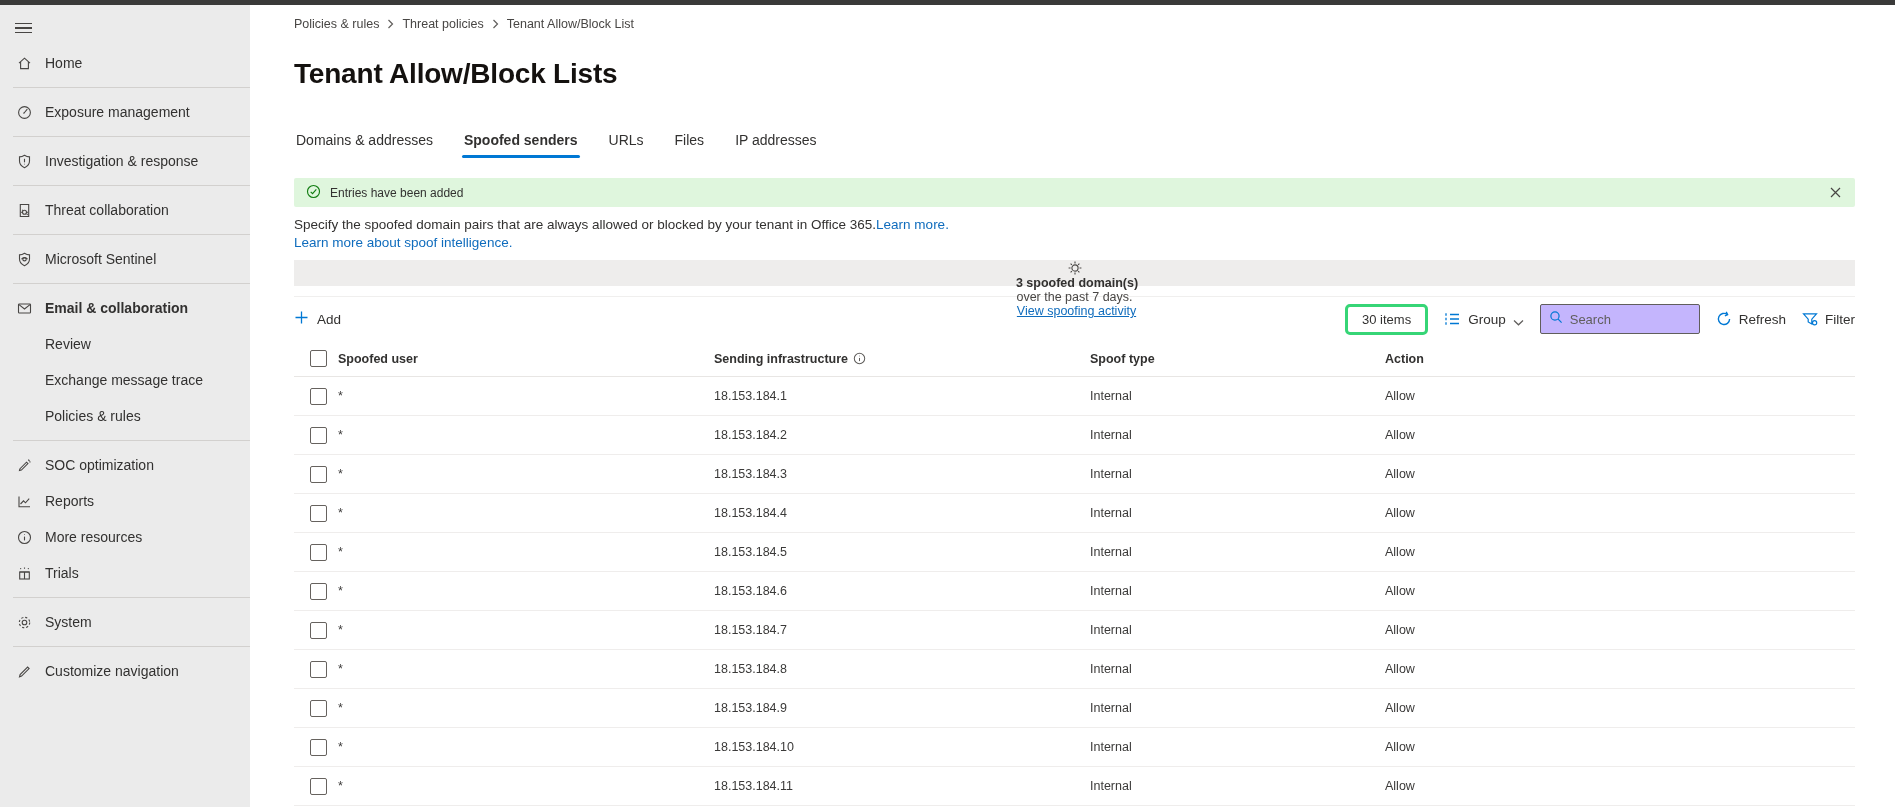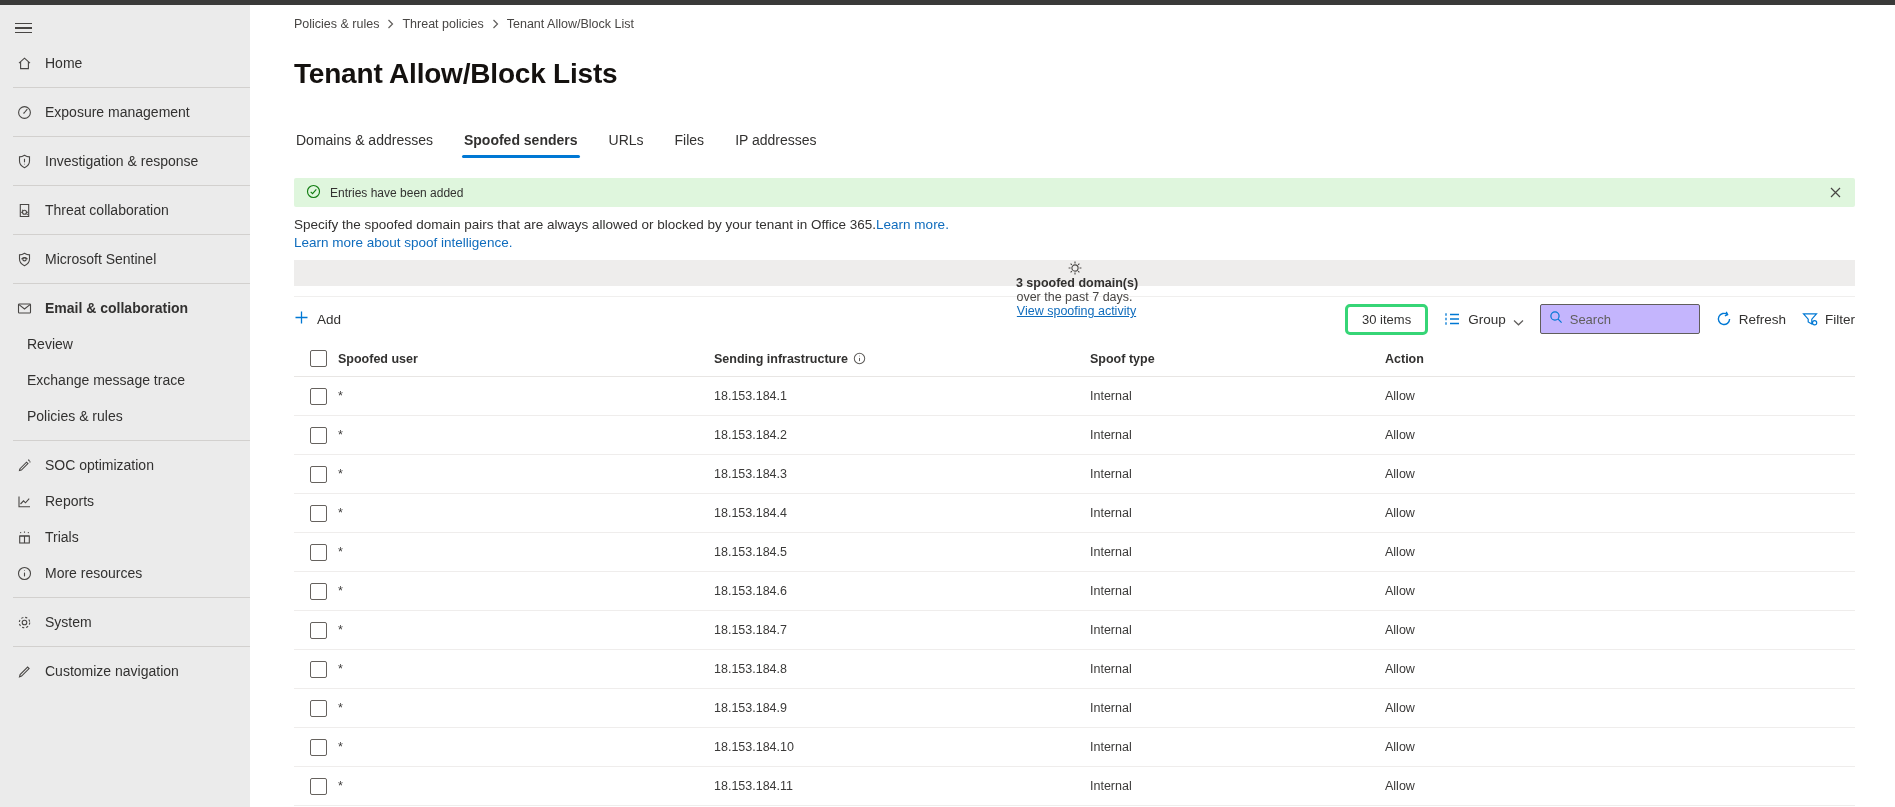--- a/index.html
+++ b/index.html
@@ -13,21 +13,21 @@
   .sidebar { position:absolute; left:0; top:5px; width:287px; height:802px; background:#ebebeb; padding-top:6px; }
   .hamburger { height:34px; display:flex; align-items:center; padding-left:15px; cursor:pointer; }
   .hamburger span { display:block; width:17px; }
   .hamburger i { display:block; height:1.6px; background:#484644; margin:3px 0; }
   .nav-item { height:36px; display:flex; align-items:center; padding:0 14px 0 16px; cursor:pointer; font-size:14px; color:#323130; }
   .nav-icon { width:17px; height:17px; margin-right:12px; flex:0 0 17px; display:flex; align-items:center; justify-content:center; }
   .nav-icon svg { stroke:#484644; fill:none; stroke-width:1.1; }
   .nav-label { flex:1; white-space:nowrap; overflow:hidden; }
   .nav-chevron { width:11px; height:10px; display:flex; align-items:center; }
   .nav-chevron svg { stroke:#484644; fill:none; stroke-width:1.3; }
-  .nav-item.sub { padding-left:27px; height:36px; }
+  .nav-item.sub { padding-left:13px; height:36px;margin-left:32px; }
   .nav-item.selected .nav-label { font-weight:700; }
   .nav-divider { height:1px; background:#d2d0ce; margin:6px 13px 6px 13px; }
 
   
   .main { position:absolute; left:250px; top:5px; width:1645px; height:802px; background:#fff; padding:0 40px 0 44px; }
 
   .breadcrumb { margin-top:9px; display:flex; align-items:center; gap:8px; font-size:12.5px; color:#484644; height:20px; }
   .breadcrumb a { color:#484644; text-decoration:none; cursor:pointer; }
   .bc-sep svg { stroke:#605e5c; fill:none; stroke-width:1.2; display:block; }
 
@@ -203,36 +203,36 @@
       <svg width="17" height="17" viewBox="0 0 17 17">
           <path d="M3 3.5 V13.8 H14"></path>
           <polyline points="4.5,11 7.5,7.8 9.5,9.8 13.2,5.6"></polyline>
         </svg>
       </span>
     <span class="nav-label">Reports</span>
   </div>
   <div class="nav-item">
     <span class="nav-icon">
       <svg width="17" height="17" viewBox="0 0 17 17">
+          <circle cx="8.5" cy="8.5" r="6"></circle>
+          <line x1="8.5" y1="7.6" x2="8.5" y2="11.4"></line>
+          <line x1="8.5" y1="5.3" x2="8.5" y2="5.9"></line>
+        </svg>
+      </span>
+    <span class="nav-label">More resources</span>
+  </div>
+  <div class="nav-item">
+    <span class="nav-icon">
+      <svg width="17" height="17" viewBox="0 0 17 17">
           <rect x="3.7" y="7" width="9.6" height="7"></rect>
           <path d="M3.7 7 H13.3 M8.5 7 V14"></path>
           <path d="M4.5 3.2 l.3 1 M12.5 3.2 l-.3 1 M8.5 2.5 v1.2"></path>
         </svg>
       </span>
     <span class="nav-label">Trials</span>
-  </div>
-  <div class="nav-item">
-    <span class="nav-icon">
-      <svg width="17" height="17" viewBox="0 0 17 17">
-          <circle cx="8.5" cy="8.5" r="6"></circle>
-          <line x1="8.5" y1="7.6" x2="8.5" y2="11.4"></line>
-          <line x1="8.5" y1="5.3" x2="8.5" y2="5.9"></line>
-        </svg>
-      </span>
-    <span class="nav-label">More resources</span>
   </div>
   <div class="nav-divider"></div>
 
   <div class="nav-item">
     <span class="nav-icon">
       <svg width="17" height="17" viewBox="0 0 17 17">
           <circle cx="8.5" cy="8.5" r="2.3"></circle>
           <circle cx="8.5" cy="8.5" r="5.2" stroke-dasharray="2.2 1.9"></circle>
         </svg>
       </span>

